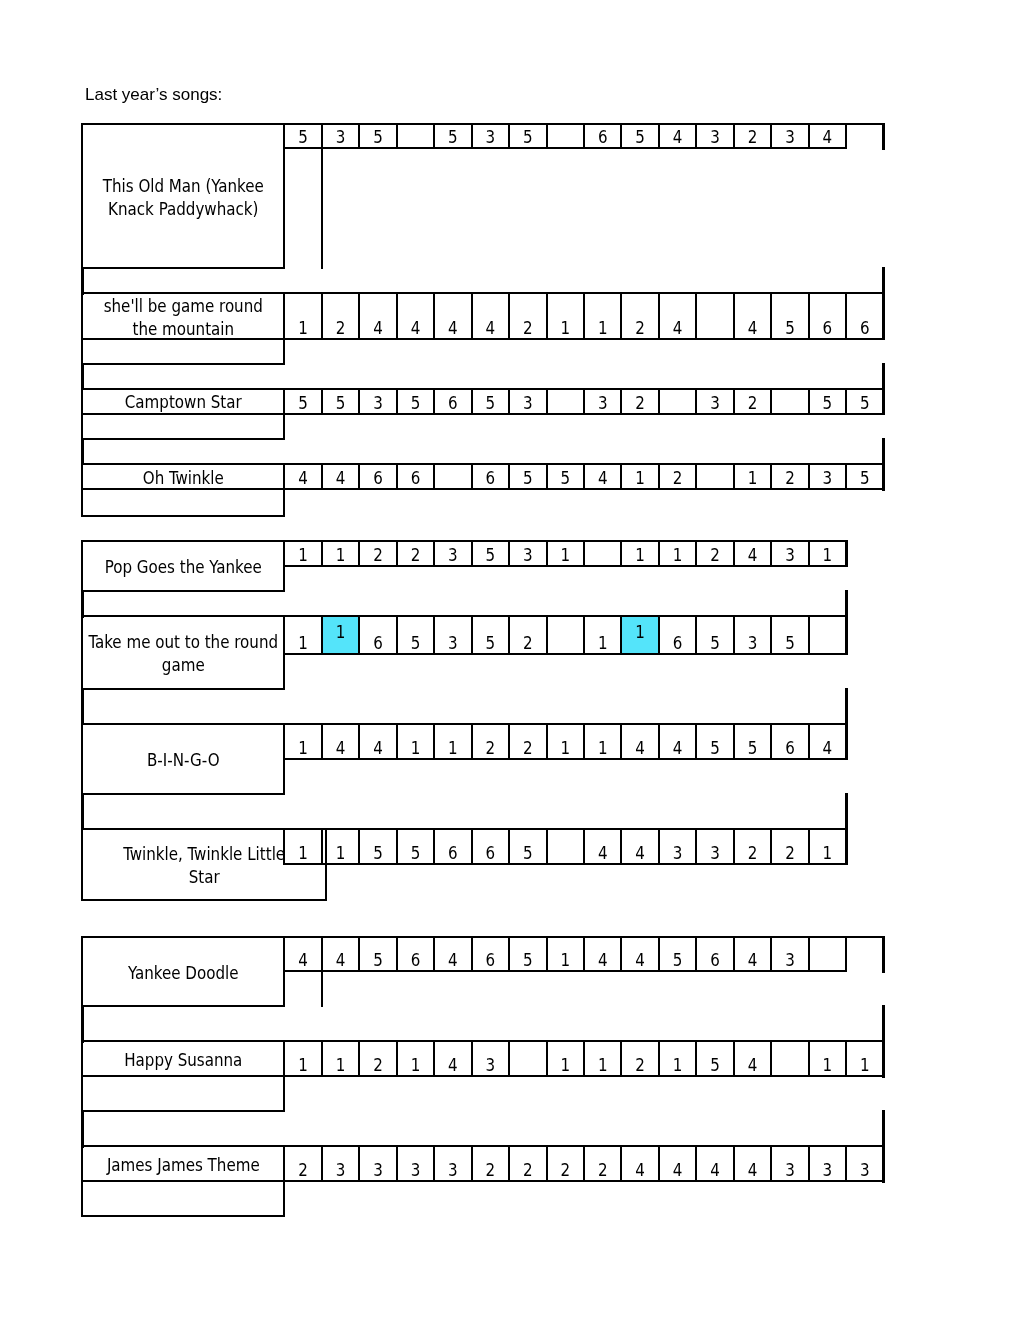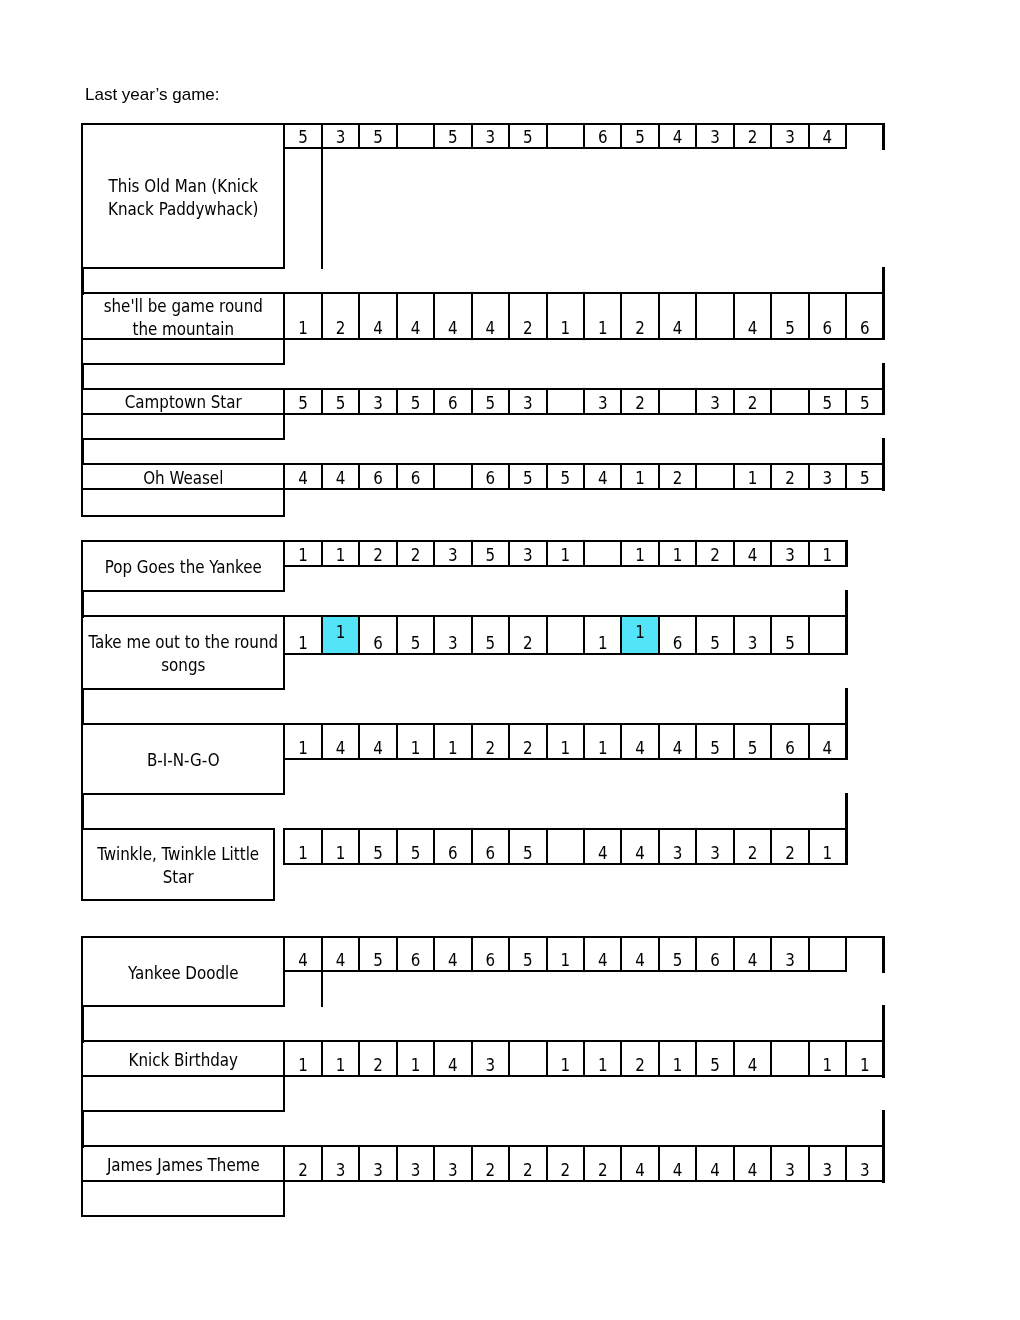--- a/index.html
+++ b/index.html
@@ -25,25 +25,25 @@
          font-family:"DejaVu Sans Condensed","DejaVu Sans", sans-serif;
          font-size:16.8px;line-height:23px;display:flex;flex-direction:column;
          align-items:center;justify-content:center;text-align:center;
          padding-top:3px;}
   .title > span{display:block;will-change:opacity;}
 </style>
 </head>
 <body>
 
 <div id="sheet">
-  <div class="heading">Last year’s game:</div>
+  <div class="heading">Last year’s songs:</div>
   <div class="tbl">
     <div class="song">
       <div class="title" style="left:81.2px;top:123px;width:204.2px;height:146.4px;border:2px solid #000;border-left-width:2.6px;">
-        <span>This Old Man (Knick</span>
+        <span>This Old Man (Yankee</span>
         <span>Knack Paddywhack)</span>
       </div>
       <div class="hline" style="left:283.4px;top:123px;width:601.8px;height:2px"></div>
       <div class="notes">
         <div class="note" style="left:283.4px;top:123px;width:39.45px;height:26.4px">
             <span>5</span>
           </div>
         <div class="note" style="left:320.85px;top:123px;width:39.45px;height:26.4px">
             <span>3</span>
           </div>
@@ -208,21 +208,21 @@
             <span>5</span>
           </div>
       </div>
       <div class="vline" style="left:882.3px;top:387.6px;width:2.6px;height:27.5px"></div>
       <div class="lbox" style="left:81.2px;top:413.8px;width:204.2px;height:26.1px;border:2px solid #000;border-top-width:0;border-left-width:2.6px;"></div>
       <div class="vline" style="left:81.2px;top:437.6px;width:2.6px;height:27.7px"></div>
       <div class="vline" style="left:882.3px;top:437.6px;width:2.6px;height:27.7px"></div>
     </div>
     <div class="song">
       <div class="title" style="left:81.2px;top:463px;width:204.2px;height:27.4px;border:2px solid #000;border-left-width:2.6px;">
-        <span>Oh Weasel</span>
+        <span>Oh Twinkle</span>
       </div>
       <div class="hline" style="left:283.4px;top:463px;width:601.8px;height:2px"></div>
       <div class="notes">
         <div class="note" style="left:283.4px;top:463px;width:39.45px;height:27.4px">
             <span>4</span>
           </div>
         <div class="note" style="left:320.85px;top:463px;width:39.45px;height:27.4px">
             <span>4</span>
           </div>
         <div class="note" style="left:358.3px;top:463px;width:39.45px;height:27.4px">
@@ -325,21 +325,21 @@
             <span>1</span>
           </div>
       </div>
       <div class="vline" style="left:845.3px;top:540.1px;width:2.6px;height:27.4px"></div>
       <div class="vline" style="left:81.2px;top:590.2px;width:2.6px;height:27.5px"></div>
       <div class="vline" style="left:845.3px;top:590.2px;width:2.6px;height:27.5px"></div>
     </div>
     <div class="song">
       <div class="title" style="left:81.2px;top:615.4px;width:204.2px;height:74.5px;border:2px solid #000;border-left-width:2.6px;">
         <span>Take me out to the round</span>
-        <span>songs</span>
+        <span>game</span>
       </div>
       <div class="hline" style="left:283.4px;top:615.4px;width:564.8px;height:2px"></div>
       <div class="notes">
         <div class="note" style="left:283.4px;top:615.4px;width:39.45px;height:39.5px">
             <span>1</span>
           </div>
         <div class="note hl" style="left:320.85px;top:615.4px;width:39.45px;height:39.5px">
             <span>1</span>
           </div>
         <div class="note" style="left:358.3px;top:615.4px;width:39.45px;height:39.5px">
@@ -436,21 +436,21 @@
           </div>
         <div class="note" style="left:807.7px;top:722.9px;width:39.45px;height:37px">
             <span>4</span>
           </div>
       </div>
       <div class="vline" style="left:845.3px;top:722.6px;width:2.6px;height:37.6px"></div>
       <div class="vline" style="left:81.2px;top:792.6px;width:2.6px;height:37.6px"></div>
       <div class="vline" style="left:845.3px;top:792.6px;width:2.6px;height:37.6px"></div>
     </div>
     <div class="song">
-      <div class="title" style="left:81.2px;top:827.9px;width:194px;height:73.5px;border:2px solid #000;border-left-width:2.6px;">
+      <div class="title" style="left:81.2px;top:827.9px;width:246px;height:73.5px;border:2px solid #000;border-left-width:2.6px;">
         <span>Twinkle, Twinkle Little</span>
         <span>Star</span>
       </div>
       <div class="hline" style="left:283.4px;top:827.9px;width:564.8px;height:2px"></div>
       <div class="notes">
         <div class="note" style="left:283.4px;top:827.9px;width:39.45px;height:37.1px">
             <span>1</span>
           </div>
         <div class="note" style="left:320.85px;top:827.9px;width:39.45px;height:37.1px">
             <span>1</span>
@@ -551,21 +551,21 @@
             <span></span>
           </div>
       </div>
       <div class="vline" style="left:882.3px;top:935.6px;width:2.6px;height:37.1px"></div>
       <div class="vline" style="left:81.2px;top:1005.1px;width:2.6px;height:37.6px"></div>
       <div class="vline" style="left:882.3px;top:1005.1px;width:2.6px;height:37.6px"></div>
       <div class="vline" style="left:320.85px;top:970.4px;width:2px;height:37px"></div>
     </div>
     <div class="song">
       <div class="title" style="left:81.2px;top:1040.4px;width:204.2px;height:37px;border:2px solid #000;border-left-width:2.6px;">
-        <span>Knick Birthday</span>
+        <span>Happy Susanna</span>
       </div>
       <div class="hline" style="left:283.4px;top:1040.4px;width:601.8px;height:2px"></div>
       <div class="notes">
         <div class="note" style="left:283.4px;top:1040.4px;width:39.45px;height:37px">
             <span>1</span>
           </div>
         <div class="note" style="left:320.85px;top:1040.4px;width:39.45px;height:37px">
             <span>1</span>
           </div>
         <div class="note" style="left:358.3px;top:1040.4px;width:39.45px;height:37px">

